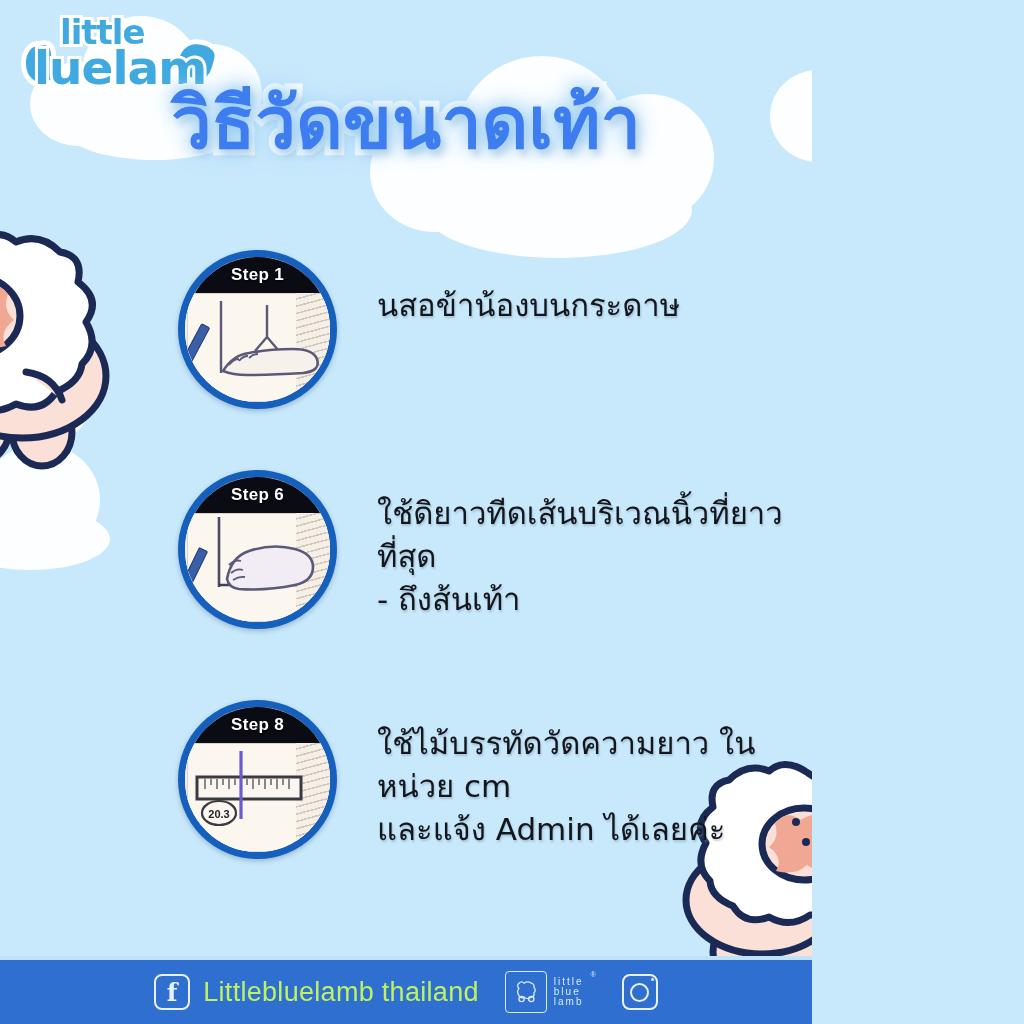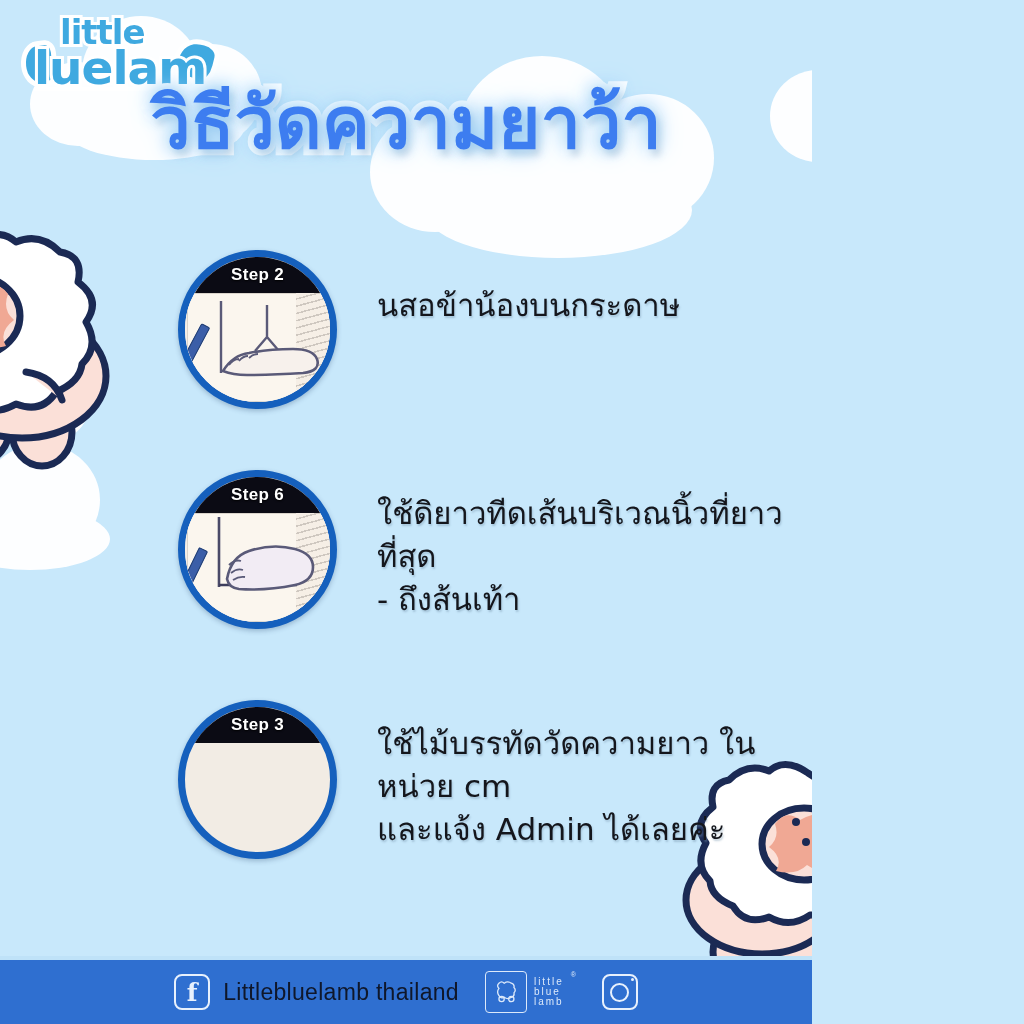--- a/index.html
+++ b/index.html
@@ -84,21 +84,21 @@
   .lamb-r{right:-62px;top:748px;width:205px;height:232px;transform:scaleX(-1);}
   .lamb svg{width:100%;height:100%;display:block;}
 
   
   .footer{
     position:absolute;left:0;right:0;bottom:0;height:64px;background:#2f6fd0;
     border-top:4px solid #bfe2f8;
     display:flex;align-items:center;justify-content:center;gap:26px;
   }
   .fitem{display:flex;align-items:center;gap:13px;}
-  .fitem .lbl{color:#0f172a;font-size:23px;font-weight:500;letter-spacing:.3px;
+  .fitem .lbl{color:#bef264;font-size:27px;font-weight:500;letter-spacing:.3px;
               font-family:"Liberation Sans",sans-serif;}
   .sq-icon{width:32px;height:32px;border:2.5px solid #e8f1fd;border-radius:8px;
            display:flex;align-items:center;justify-content:center;flex:0 0 auto;}
   .fb-f{color:#e8f1fd;font-size:25px;font-weight:700;line-height:1;
         font-family:"DejaVu Serif",serif;}
   .ig-ring{width:15px;height:15px;border:2.5px solid #e8f1fd;border-radius:50%;position:relative;}
   .ig-dot{position:absolute;right:-7px;top:-7px;width:3.5px;height:3.5px;border-radius:50%;background:#e8f1fd;}
   .brand{display:flex;align-items:center;gap:7px;}
   .brand .mark{width:40px;height:40px;border:1.8px solid #dce9fa;border-radius:4px;
                display:flex;align-items:center;justify-content:center;}
@@ -144,21 +144,21 @@
     <i style="left:58px;top:44px;width:92px;height:82px;"></i>
   </div>
 
   <div class="logo">
     <span class="lambmark lm-l"></span>
     <span class="lambmark lm-r"></span>
     <span class="word w1">little</span>
     <span class="word w2">luelam</span>
   </div>
 
-  <div class="title">วิธีวัดความยาว้า</div>
+  <div class="title">วิธีวัดขนาดเท้า</div>
 
   <div class="lamb lamb-l">
     <svg viewBox="0 0 215 275">
       <g stroke="#1b2a54" stroke-width="7" stroke-linejoin="round" stroke-linecap="round">
         <ellipse cx="58" cy="230" rx="30" ry="36" fill="#fbe0d8"></ellipse>
         <ellipse cx="120" cy="236" rx="30" ry="34" fill="#fbe0d8"></ellipse>
         <ellipse cx="100" cy="180" rx="84" ry="62" fill="#fbe0d8"></ellipse>
         <path fill="#ffffff" d="M34 58q-22 16-14 40 -24 12-14 38 -18 22 4 40 6 30 38 30 22 16 46 2 26 10 40-12 24-10 26-28 18-18 4-42 16-22-8-40 6-26-18-30 -20-20-44-10 -18-16-44 2z"></path>
         <ellipse cx="52" cy="120" rx="46" ry="40" fill="#fbe0d8"></ellipse>
         <path fill="#f0a894" stroke="none" d="M18 92q20-10 40 2 16-12 28 4 -6 16 6 26 -16 12-8 26 -22 6-34-6 -18 12-32-2 6-18-8-24 6-16 8-26z"></path>
@@ -188,21 +188,21 @@
           <circle cx="68" cy="94" r="4"></circle>
         <circle cx="48" cy="110" r="4"></circle>
           <circle cx="78" cy="74" r="4"></circle>
       </g>
     </svg>
   </div>
 
   <div class="step step1">
     <div class="badge">
       <div class="band">
-        <span>Step 2</span>
+        <span>Step 1</span>
       </div>
       <div class="scene">
         <div class="paper"></div>
         <div class="hatch"></div>
         <svg viewBox="0 0 145 115" style="position:absolute;inset:0;width:100%;height:100%;">
           <path d="M36 14 L36 86" stroke="#5a5a78" stroke-width="2.4" fill="none"></path>
           <path d="M82 18 L82 50 M82 50 L70 64 M82 50 L94 64" stroke="#5a5a78" stroke-width="2.4" fill="none"></path>
           <path d="M38 84 q10-16 26-18 20-4 44-4 20 0 24 10 4 12-14 14 -30 2-56 2 -14 0-24-4z" fill="#f7f1ec" stroke="#5a5a78" stroke-width="2.6"></path>
           <path d="M44 78 q4-6 10-6 M54 74 q4-5 9-5 M64 71 q4-4 9-4" stroke="#5a5a78" stroke-width="1.8" fill="none"></path>
         </svg>
@@ -229,21 +229,36 @@
         <div class="pencil" style="left:4px;top:40px;width:10px;height:44px;transform:rotate(26deg);"></div>
       </div>
     </div>
     <div class="stxt">ใช้ดิยาวทีดเส้นบริเวณนิ้วที่ยาวที่สุด
 - ถึงส้นเท้า</div>
   </div>
 
   <div class="step step3">
     <div class="badge">
       <div class="band">
-        <span>Step 3</span>
+        <span>Step 8</span>
+      </div>
+      <div class="scene">
+        <div class="paper" style="width:125px;"></div>
+        <div class="hatch"></div>
+        <svg viewBox="0 0 145 115" style="position:absolute;inset:0;width:100%;height:100%;">
+          <rect x="12" y="40" width="104" height="22" fill="#fbf7f0" stroke="#3a3a42" stroke-width="3"></rect>
+          <g stroke="#3a3a42" stroke-width="1.2">
+            <path d="M20 42 L20 52 M26 42 L26 48 M32 42 L32 52 M38 42 L38 48 M44 42 L44 52
+                     M50 42 L50 48 M56 42 L56 52 M62 42 L62 48 M68 42 L68 52 M74 42 L74 48
+                     M80 42 L80 52 M86 42 L86 48 M92 42 L92 52 M98 42 L98 48 M104 42 L104 52"></path>
+          </g>
+          <path d="M56 14 L56 82" stroke="#6a5bd0" stroke-width="3.2" fill="none"></path>
+          <ellipse cx="34" cy="76" rx="17" ry="12" fill="#fbf7f0" stroke="#3a3a42" stroke-width="2.2"></ellipse>
+          <text x="34" y="81" text-anchor="middle" font-size="11" font-weight="700" font-family="Liberation Sans, sans-serif" fill="#22222c">20.3</text>
+        </svg>
       </div>
     </div>
     <div class="stxt">ใช้ไม้บรรทัดวัดความยาว ในหน่วย cm
 และแจ้ง Admin ได้เลยค่ะ</div>
   </div>
 
   <div class="footer">
     <div class="fitem">
       <span class="sq-icon">
         <span class="fb-f">f</span>

